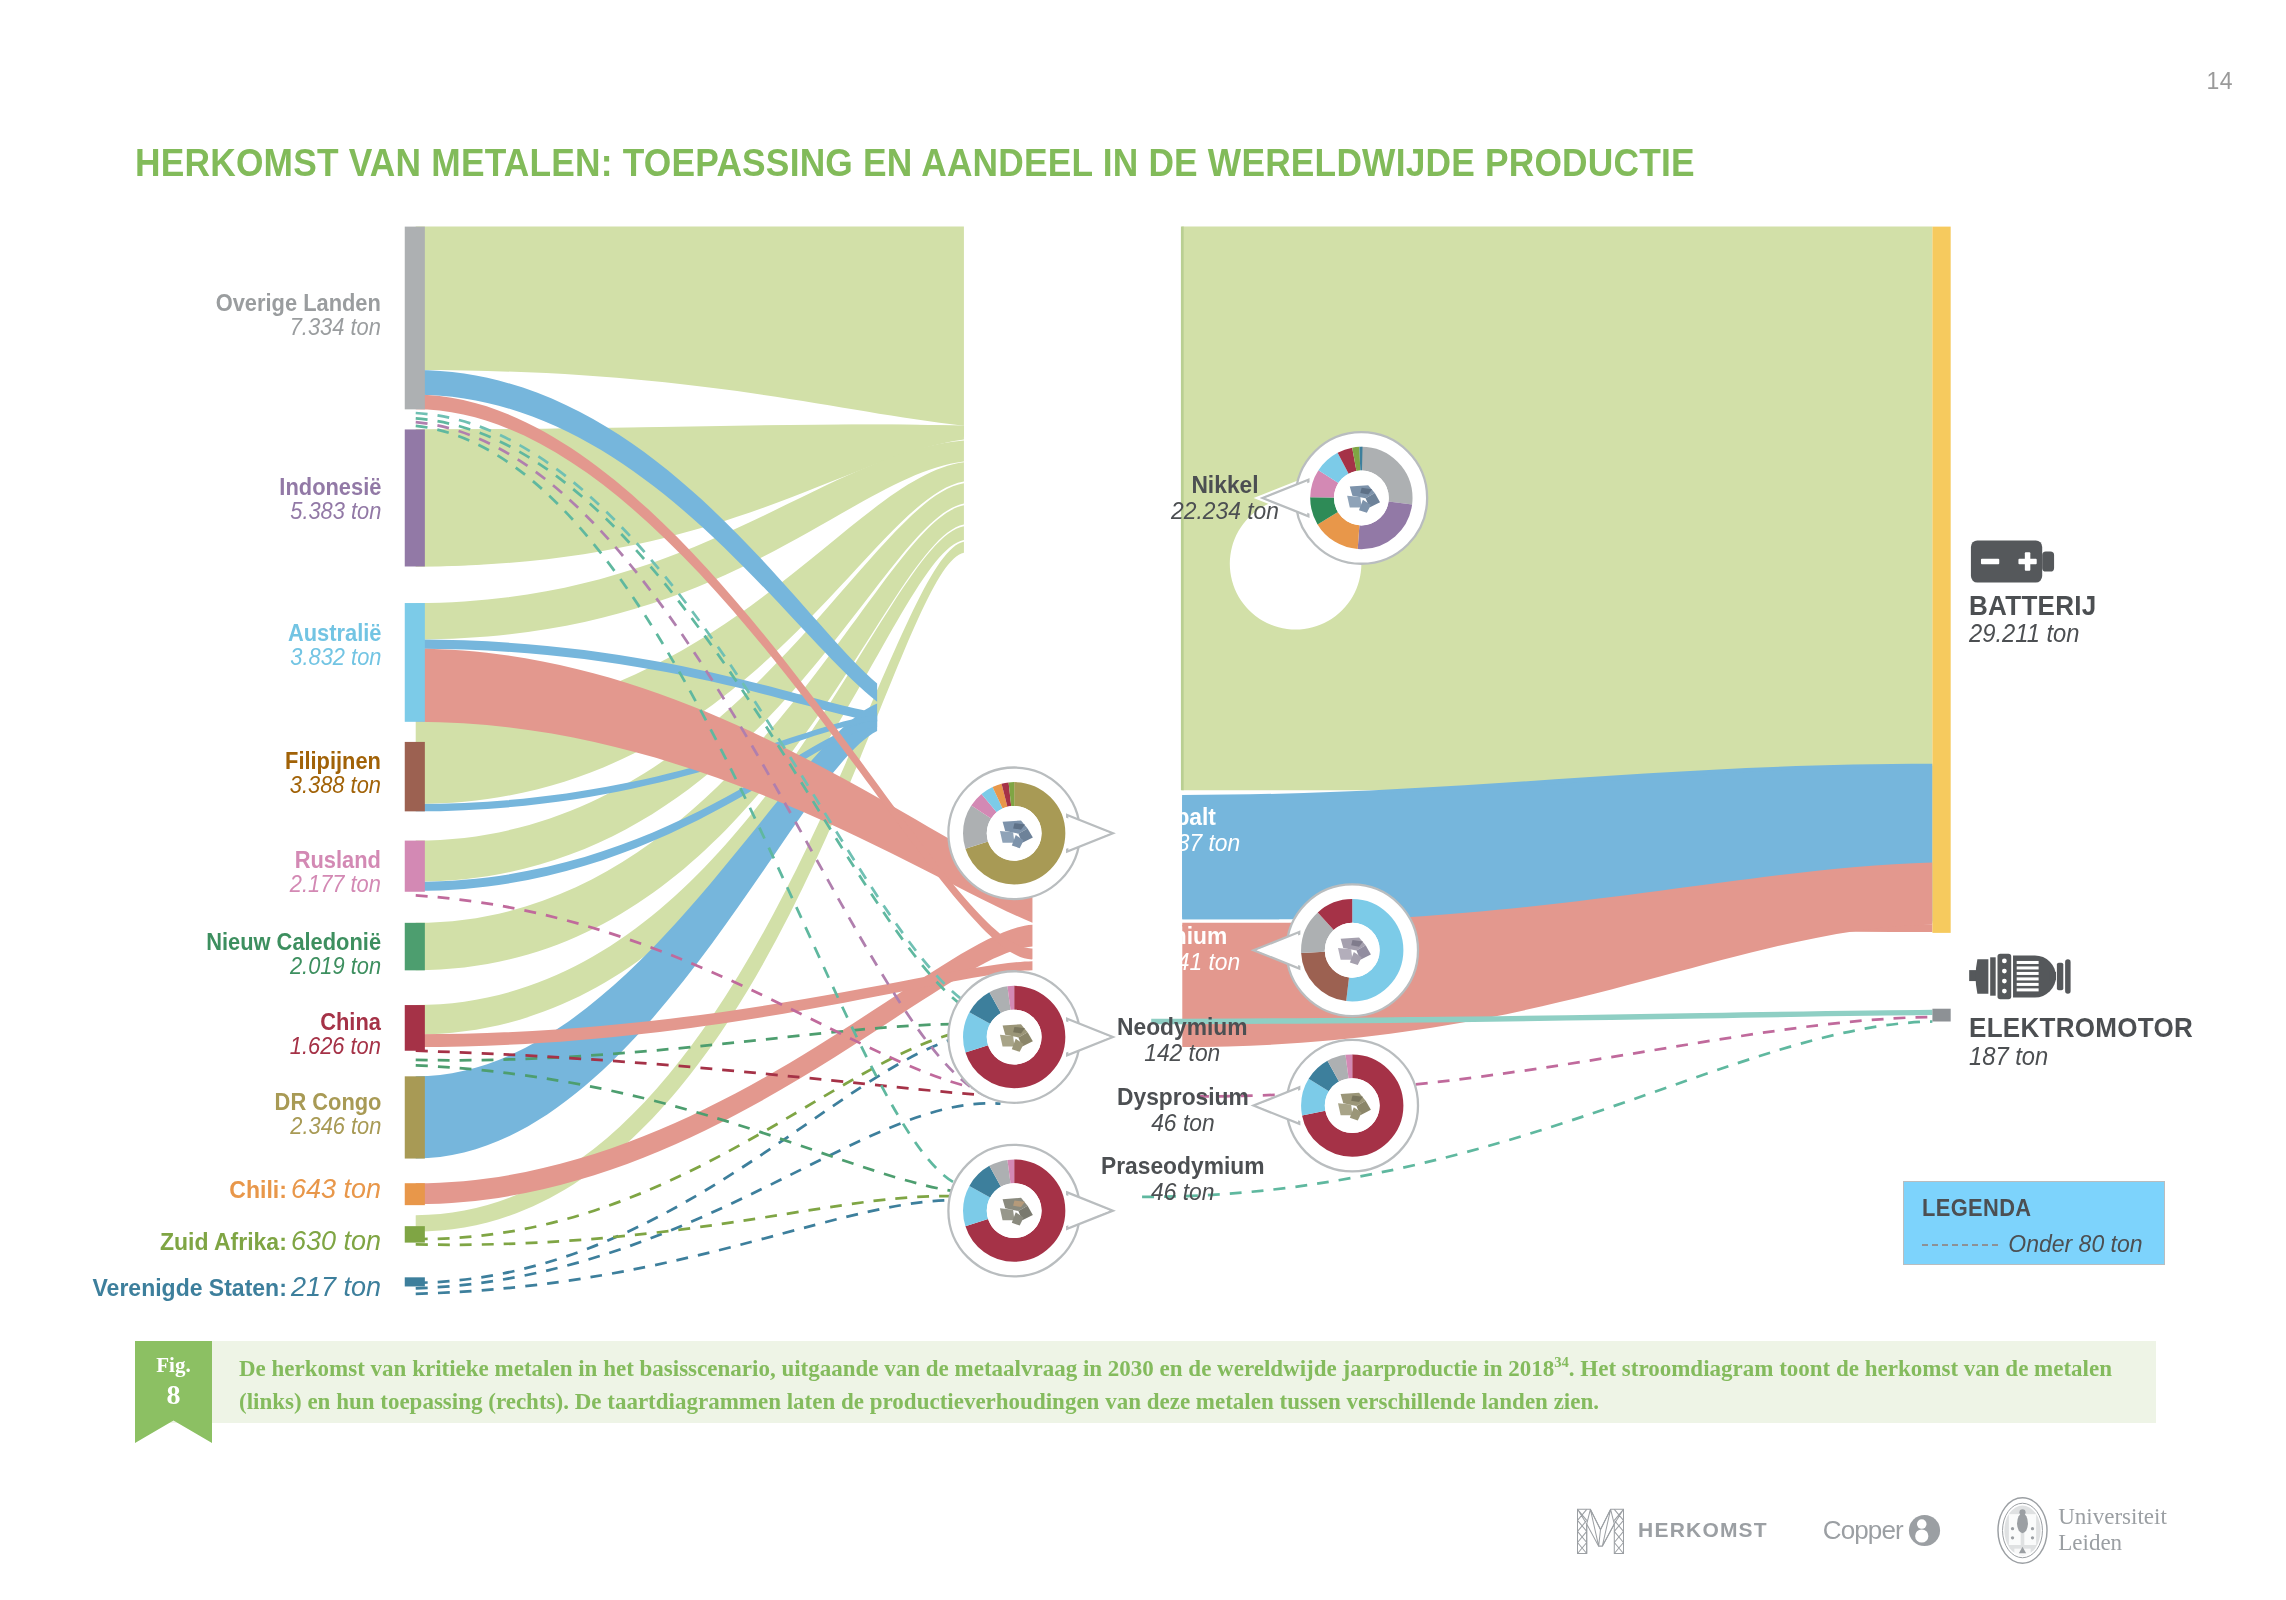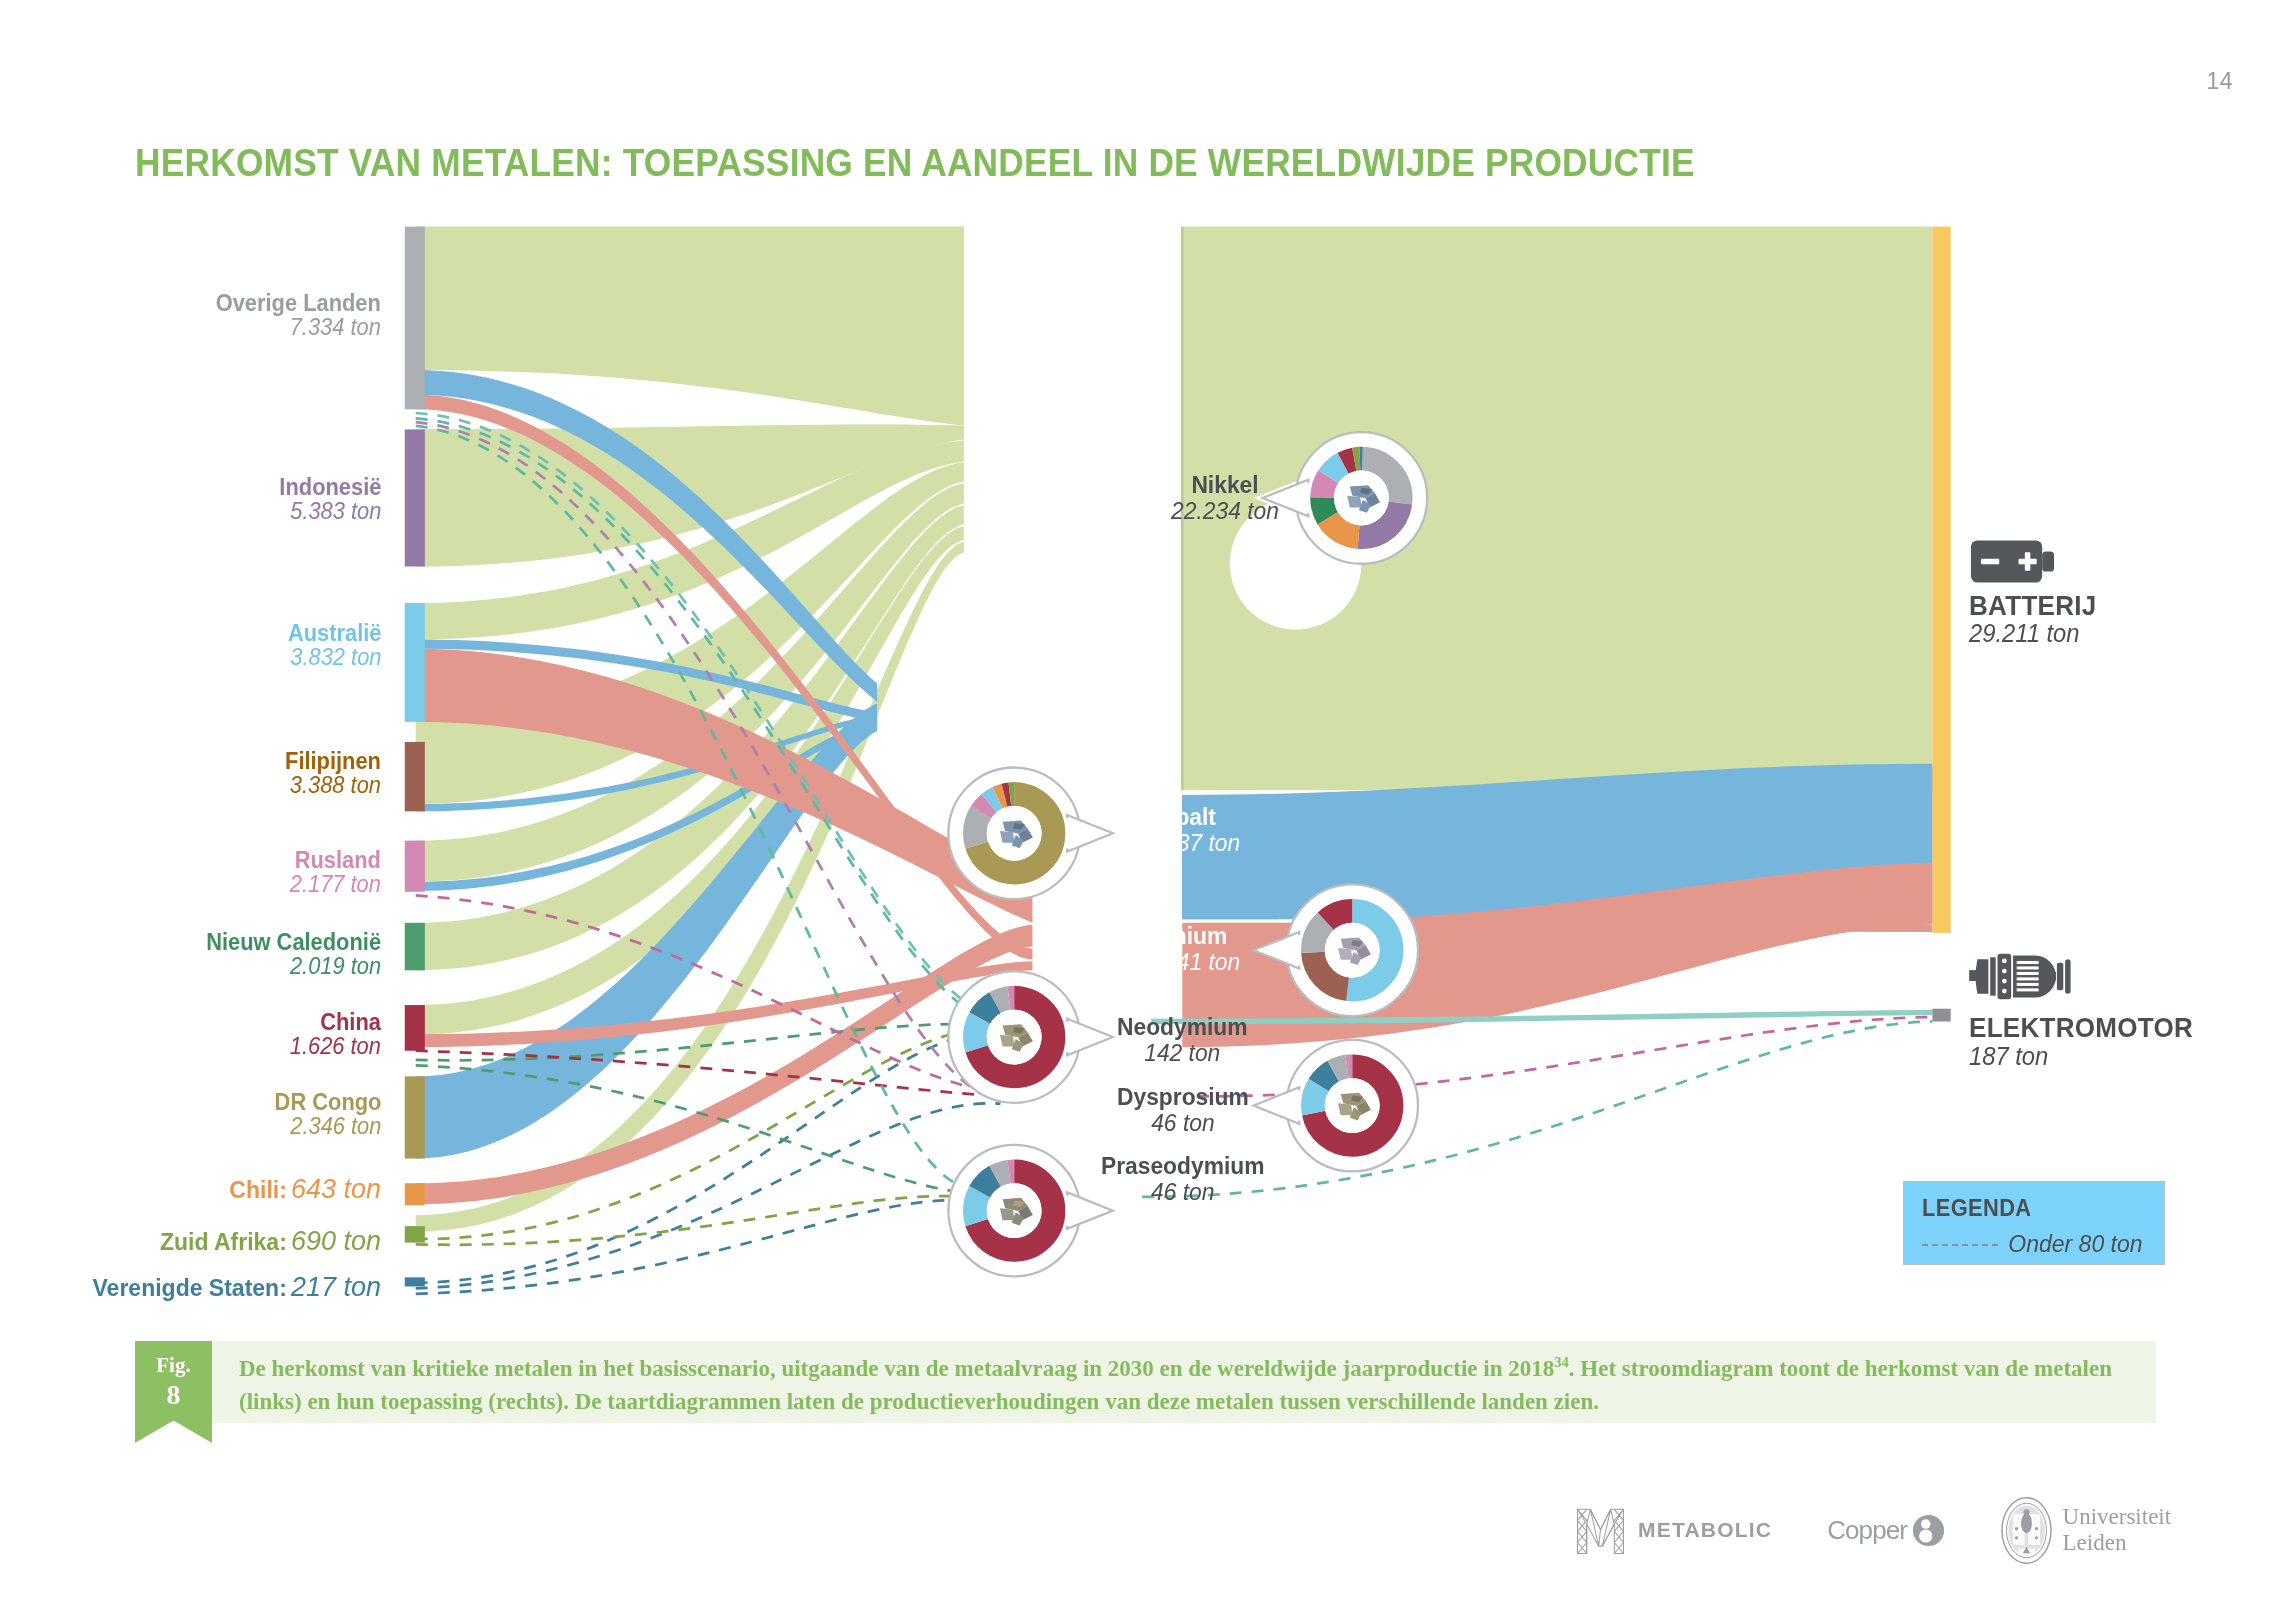--- a/index.html
+++ b/index.html
@@ -359,21 +359,21 @@
 <div class="abs country-label" style="right:1905px;top:1090px;color:#a89a55;">
   <span class="nm">DR Congo</span>
   <span class="vl">2.346 ton</span>
 </div>
 <div class="abs country-label inline" style="right:1905px;top:1175px;color:#e8974a;">
   <span class="nm"><span>Chili</span>:</span>
   <span class="vl">643 ton</span>
 </div>
 <div class="abs country-label inline" style="right:1905px;top:1227px;color:#7fa544;">
   <span class="nm"><span>Zuid Afrika</span>:</span>
-  <span class="vl">690 ton</span>
+  <span class="vl">630 ton</span>
 </div>
 <div class="abs country-label inline" style="right:1905px;top:1273px;color:#3d7f9c;">
   <span class="nm"><span>Verenigde Staten</span>:</span>
   <span class="vl">217 ton</span>
 </div>
 
 <div class="abs metal-label dark ctr" style="left:1138px;top:472px;width:174px;">
   <span class="nm">Nikkel</span>
   <span class="vl">22.234 ton</span>
 </div>
@@ -465,21 +465,21 @@
       <g stroke="#9b9fa3" stroke-width="1.1" fill="none">
         <path d="M6,56 V8 L20,8 L31,30 L42,8 L56,8 V56 L46,56 V24 L33,48 L29,48 L16,24 V56 Z"></path>
         <path d="M6,8 L16,24 M6,20 L16,8 M6,32 L16,20 M6,44 L16,32 M6,56 L16,44
                  M16,24 L16,56 M6,20 L16,32 M6,32 L16,44 M6,44 L16,56 M6,8 L16,20"></path>
         <path d="M20,8 L31,30 M20,8 L16,24 M31,30 L29,48 M20,8 L29,48"></path>
         <path d="M42,8 L31,30 M42,8 L46,24 M46,24 L33,48 M42,8 L33,48"></path>
         <path d="M56,8 L46,24 M56,20 L46,8 M56,32 L46,20 M56,44 L46,32 M56,56 L46,44
                  M56,20 L46,32 M56,32 L46,44 M56,44 L46,56 M56,8 L46,20"></path>
       </g>
     </svg>
-    <span class="logo-word" id="metabolic-word">METABOLIC</span>
+    <span class="logo-word" id="metabolic-word">HERKOMST</span>
   </div>
   <div class="logo">
     <span id="copper8-word">Copper</span>
     <svg width="33" height="37" viewBox="0 0 36 40" style="margin-left:-3.7px;">
       <circle cx="18" cy="20" r="17" fill="#9b9fa3"></circle>
       <circle cx="15" cy="13" r="5.2" fill="#ffffff"></circle>
       <circle cx="15" cy="26" r="7.2" fill="#ffffff"></circle>
     </svg>
   </div>
   <div class="logo">

